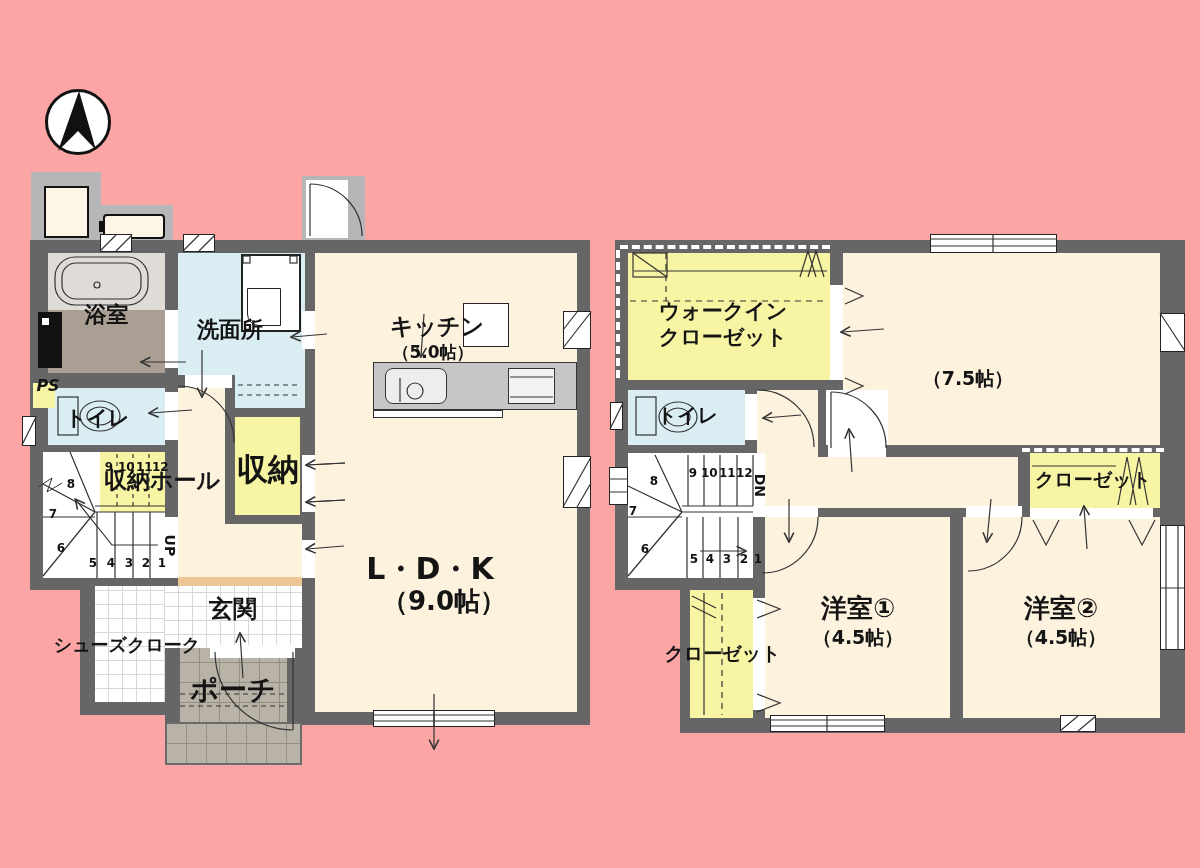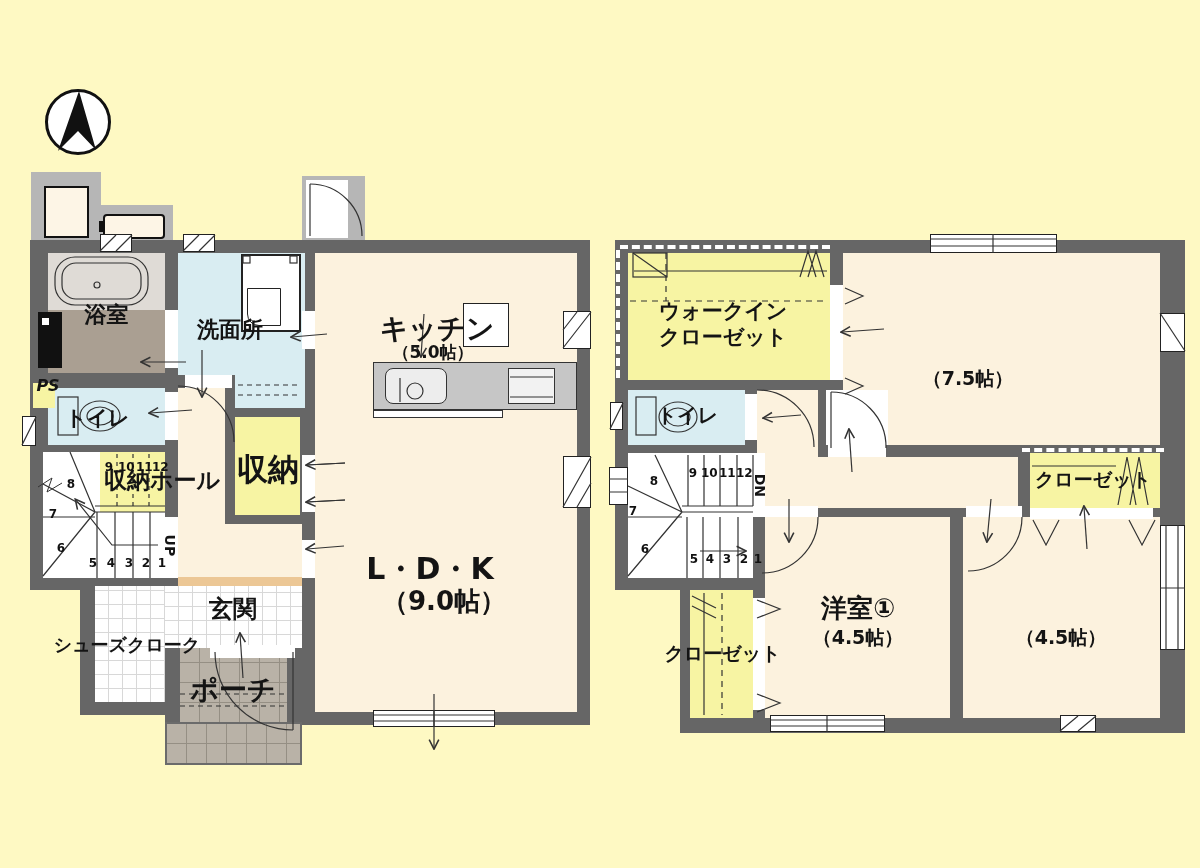--- a/index.html
+++ b/index.html
@@ -1,16 +1,16 @@
 <!DOCTYPE html>
 <html><head>
 <meta charset="utf-8">
 <style>
   html,body{margin:0;padding:0;background:#fff;}
-  #plan{position:relative;width:1200px;height:868px;background:#fef9c3;overflow:hidden;
+  #plan{position:relative;width:1200px;height:868px;background:#fca5a5;overflow:hidden;
         font-family:"DejaVu Sans","Liberation Sans",sans-serif;color:#111;}
   .abs{position:absolute;box-sizing:border-box;}
   .wall{background:#666666;}
   .ext{background:#b6b6b6;}
   .cream{background:#fcf2de;}
   .yellow{background:#f7f4a3;}
   .blue{background:#d9edf2;}
   .white{background:#ffffff;}
   .tile{background-color:#ffffff;
         background-image:repeating-linear-gradient(0deg,transparent 0 13px,#d8d8d8 13px 14px),
@@ -236,21 +236,21 @@
       <path d="M789,499 L789,541" marker-end="url(#ah)"></path>
       <path d="M991,499 L987,541" marker-end="url(#ah)"></path>
       <path d="M1087,549 L1084,507" marker-end="url(#ah)"></path>
     </g>
   </svg>
 
   <div class="lbl" style="left:48px;top:303px;width:117px;font-size:22px;">浴室</div>
   <div class="lbl" style="left:170px;top:318px;width:120px;font-size:22px;">洗面所</div>
   <div class="lbl" style="left:50px;top:407px;width:95px;font-size:21px;">トイレ</div>
   <div class="lbl" style="left:28px;top:378px;width:40px;font-size:16px;font-style:italic;">PS</div>
-  <div class="lbl" style="left:377px;top:314px;width:120px;font-size:28px;">キッチン</div>
+  <div class="lbl" style="left:377px;top:314px;width:120px;font-size:23px;">キッチン</div>
   <div class="lbl" style="left:373px;top:344px;width:120px;font-size:17px;">（5.0帖）</div>
   <div class="lbl" style="left:330px;top:553px;width:200px;font-size:30px;">L・D・K</div>
   <div class="lbl" style="left:344px;top:588px;width:200px;font-size:26px;">（9.0帖）</div>
   <div class="lbl" style="left:88px;top:468px;width:148px;font-size:23px;">収納ホール</div>
   <div class="lbl" style="left:237px;top:453px;width:62px;font-size:31px;">収納</div>
   <div class="lbl" style="left:183px;top:597px;width:100px;font-size:24px;">玄関</div>
   <div class="lbl" style="left:52px;top:636px;width:150px;font-size:18px;">シューズクローク</div>
   <div class="lbl" style="left:183px;top:675px;width:100px;font-size:28px;">ポーチ</div>
   <div class="lbl" style="left:155px;top:538px;width:30px;font-size:14px;transform:rotate(90deg);">UP</div>
 
@@ -268,20 +268,21 @@
   <span class="num" style="left:152px;top:460px;">12</span>
 
   <div class="lbl" style="left:643px;top:300px;width:160px;font-size:21px;">ウォークイン</div>
   <div class="lbl" style="left:643px;top:326px;width:160px;font-size:21px;">クローゼット</div>
   <div class="lbl" style="left:888px;top:369px;width:160px;font-size:19px;">（7.5帖）</div>
   <div class="lbl" style="left:640px;top:405px;width:95px;font-size:20px;">トイレ</div>
   <div class="lbl" style="left:650px;top:644px;width:145px;font-size:19px;">クローゼット</div>
   <div class="lbl" style="left:1023px;top:470px;width:140px;font-size:19px;">クローゼット</div>
   <div class="lbl" style="left:778px;top:595px;width:160px;font-size:26px;">洋室①</div>
   <div class="lbl" style="left:778px;top:628px;width:160px;font-size:19px;">（4.5帖）</div>
+  <div class="lbl" style="left:981px;top:595px;width:160px;font-size:26px;">洋室②</div>
   <div class="lbl" style="left:981px;top:628px;width:160px;font-size:19px;">（4.5帖）</div>
   <div class="lbl" style="left:745px;top:478px;width:30px;font-size:14px;transform:rotate(90deg);">DN</div>
 
   <span class="num" style="left:687px;top:552px;">5</span>
   <span class="num" style="left:703px;top:552px;">4</span>
   <span class="num" style="left:720px;top:552px;">3</span>
   <span class="num" style="left:737px;top:552px;">2</span>
   <span class="num" style="left:751px;top:552px;">1</span>
   <span class="num" style="left:647px;top:474px;">8</span>
   <span class="num" style="left:626px;top:504px;">7</span>

